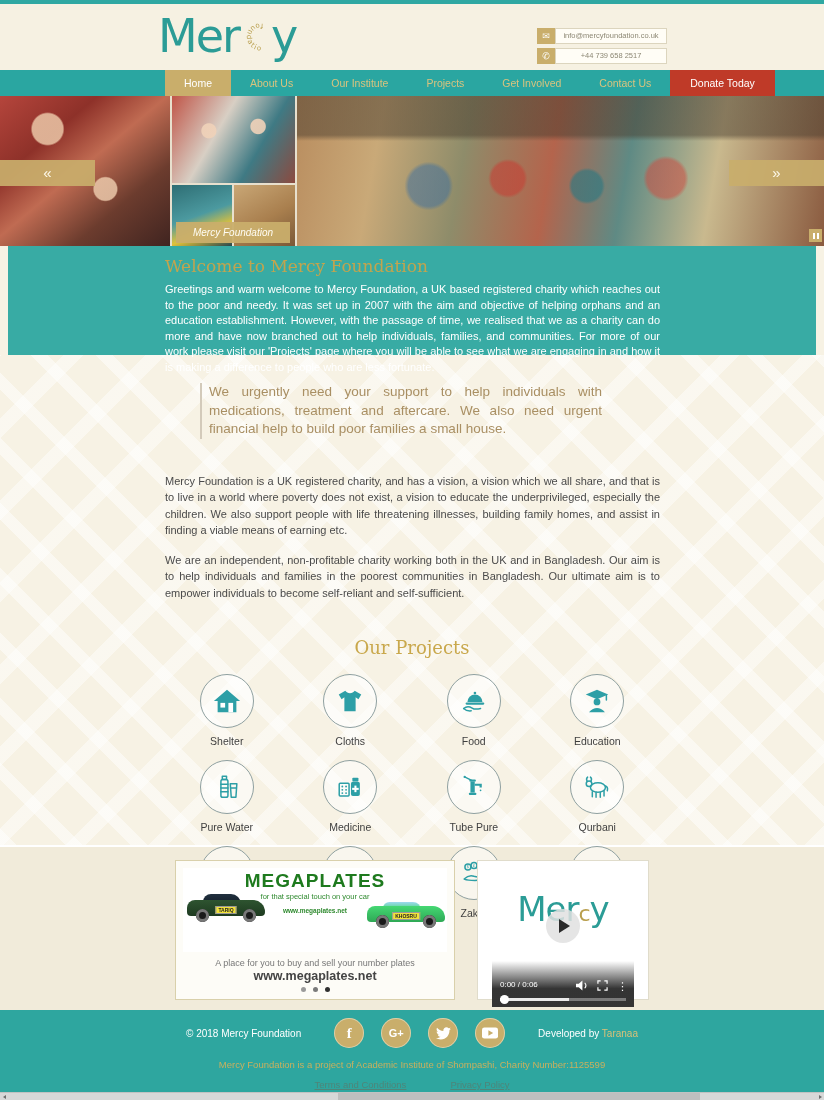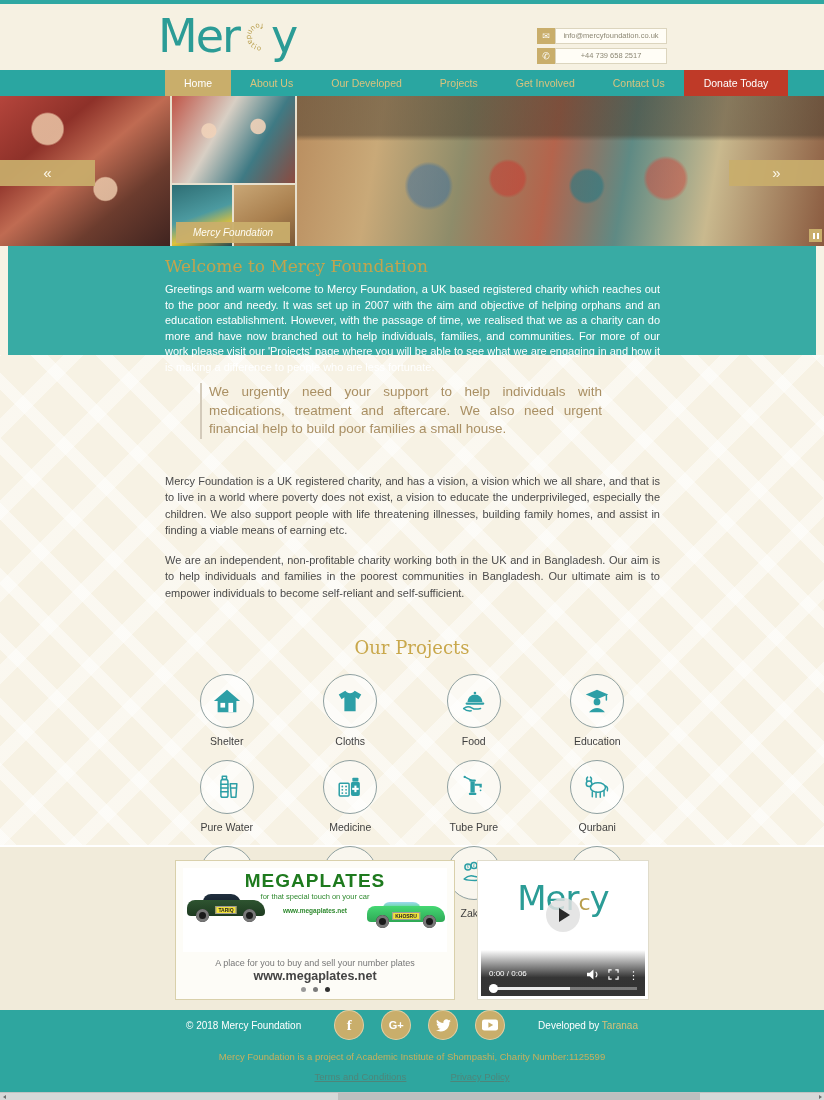--- a/index.html
+++ b/index.html
@@ -98,37 +98,37 @@
   .car-r .body { background:linear-gradient(#45D873,#2EA855); }
   .car-r .roof { background:linear-gradient(#9ED8F0,#45D873); height:8px; }
   .mega-caption { text-align:center; color:#777; font-size:9px; margin-top:6px; }
   .mega-url { text-align:center; color:#444; font-size:12.5px; font-weight:700; margin-top:1px; }
   .mega-dots { display:flex; justify-content:center; gap:7px; margin-top:4px; }
   .mega-dots i { width:5px; height:5px; border-radius:50%; cursor:pointer; }
   .mega-dots i:nth-child(1){ background:#9A9A9A; }
   .mega-dots i:nth-child(2){ background:#7A7A7A; }
   .mega-dots i:nth-child(3){ background:#303030; }
 
-  .video-card { width:172px; height:140px; background:#FFFFFF; border:1px solid #E0DCCB; padding:3px; }
+  .video-card { width:172px; height:140px; background:#FFFFFF; border:1px solid #E0DCCB; padding:14px; }
   .video-inner { position:relative; height:132px; background:#FFFFFF; overflow:hidden; }
   .video-logo { text-align:center; margin-top:14px; color:#2B9C96; font-family:"DejaVu Sans", sans-serif; font-size:34px; letter-spacing:-1px; }
   .video-logo .gold { color:#B99F4E; font-size:22px; }
   .video-play { position:absolute; left:50%; top:34px; transform:translateX(-50%); width:34px; height:34px; border-radius:50%; background:rgba(225,225,225,.85); display:flex; align-items:center; justify-content:center; cursor:pointer; }
   .video-play i { display:block; width:0; height:0; border-left:11px solid #2A2A2A; border-top:7px solid transparent; border-bottom:7px solid transparent; margin-left:3px; }
   .video-controls { position:absolute; left:0; right:0; bottom:0; height:46px; background:linear-gradient(rgba(0,0,0,0), rgba(35,35,35,.92) 60%); }
   .vc-time { position:absolute; left:8px; bottom:18px; color:#fff; font-size:8px; }
   .vc-icons { position:absolute; right:6px; bottom:16px; display:flex; align-items:center; gap:9px; }
   .vc-icons svg { display:block; cursor:pointer; }
   .vc-kebab { color:#fff; font-size:11px; line-height:10px; cursor:pointer; }
   .vc-track { position:absolute; left:8px; right:8px; bottom:6px; height:3px; background:rgba(255,255,255,.35); cursor:pointer; }
   .vc-buffer { width:55%; height:3px; background:rgba(255,255,255,.85); }
   .vc-thumb { position:absolute; left:0; top:-3px; width:9px; height:9px; border-radius:50%; background:#FFFFFF; }
 
   
-  .footer { height:82px; background:#2EA69F; padding-top:0; }
+  .footer { height:82px; background:#2EA69F; padding-top:8px; }
   .f-row1 { width:452px; margin:0 auto; display:flex; align-items:center; justify-content:space-between; }
   .f-copy { color:#FFFFFF; font-size:10px; }
   .f-social { display:flex; gap:17px; }
   .s-circle { width:30px; height:30px; border-radius:50%; background:#C9AE6B; box-shadow:inset 0 0 0 1px rgba(255,255,255,.4); color:#fff; display:flex; align-items:center; justify-content:center; cursor:pointer; font-weight:700; }
   .s-fb { font-size:15px; font-family:"Liberation Serif", serif; }
   .s-gp { font-size:11px; }
   .f-dev { color:#FFFFFF; font-size:10px; }
   .f-dev .gold { color:#D8C078; cursor:pointer; }
   .f-note { margin-top:11px; text-align:center; color:#C9B05E; font-size:9.5px; }
   .f-links { margin-top:9px; display:flex; justify-content:center; gap:44px; }
@@ -168,21 +168,21 @@
       <div class="contact-row">
         <div class="c-icon">✆</div>
         <div class="c-box">+44 739 658 2517</div>
       </div>
     </div>
   </div>
 
   <div class="nav">
     <div class="nav-item active">Home</div>
     <div class="nav-item">About Us</div>
-    <div class="nav-item">Our Developed</div>
+    <div class="nav-item">Our Institute</div>
     <div class="nav-item">Projects</div>
     <div class="nav-item">Get Involved</div>
     <div class="nav-item">Contact Us</div>
     <div class="nav-donate">Donate Today</div>
   </div>
 
   <div class="hero">
     <div class="ph ph-left"></div>
     <div class="ph ph-midtop"></div>
     <div class="ph ph-midbl"></div>

